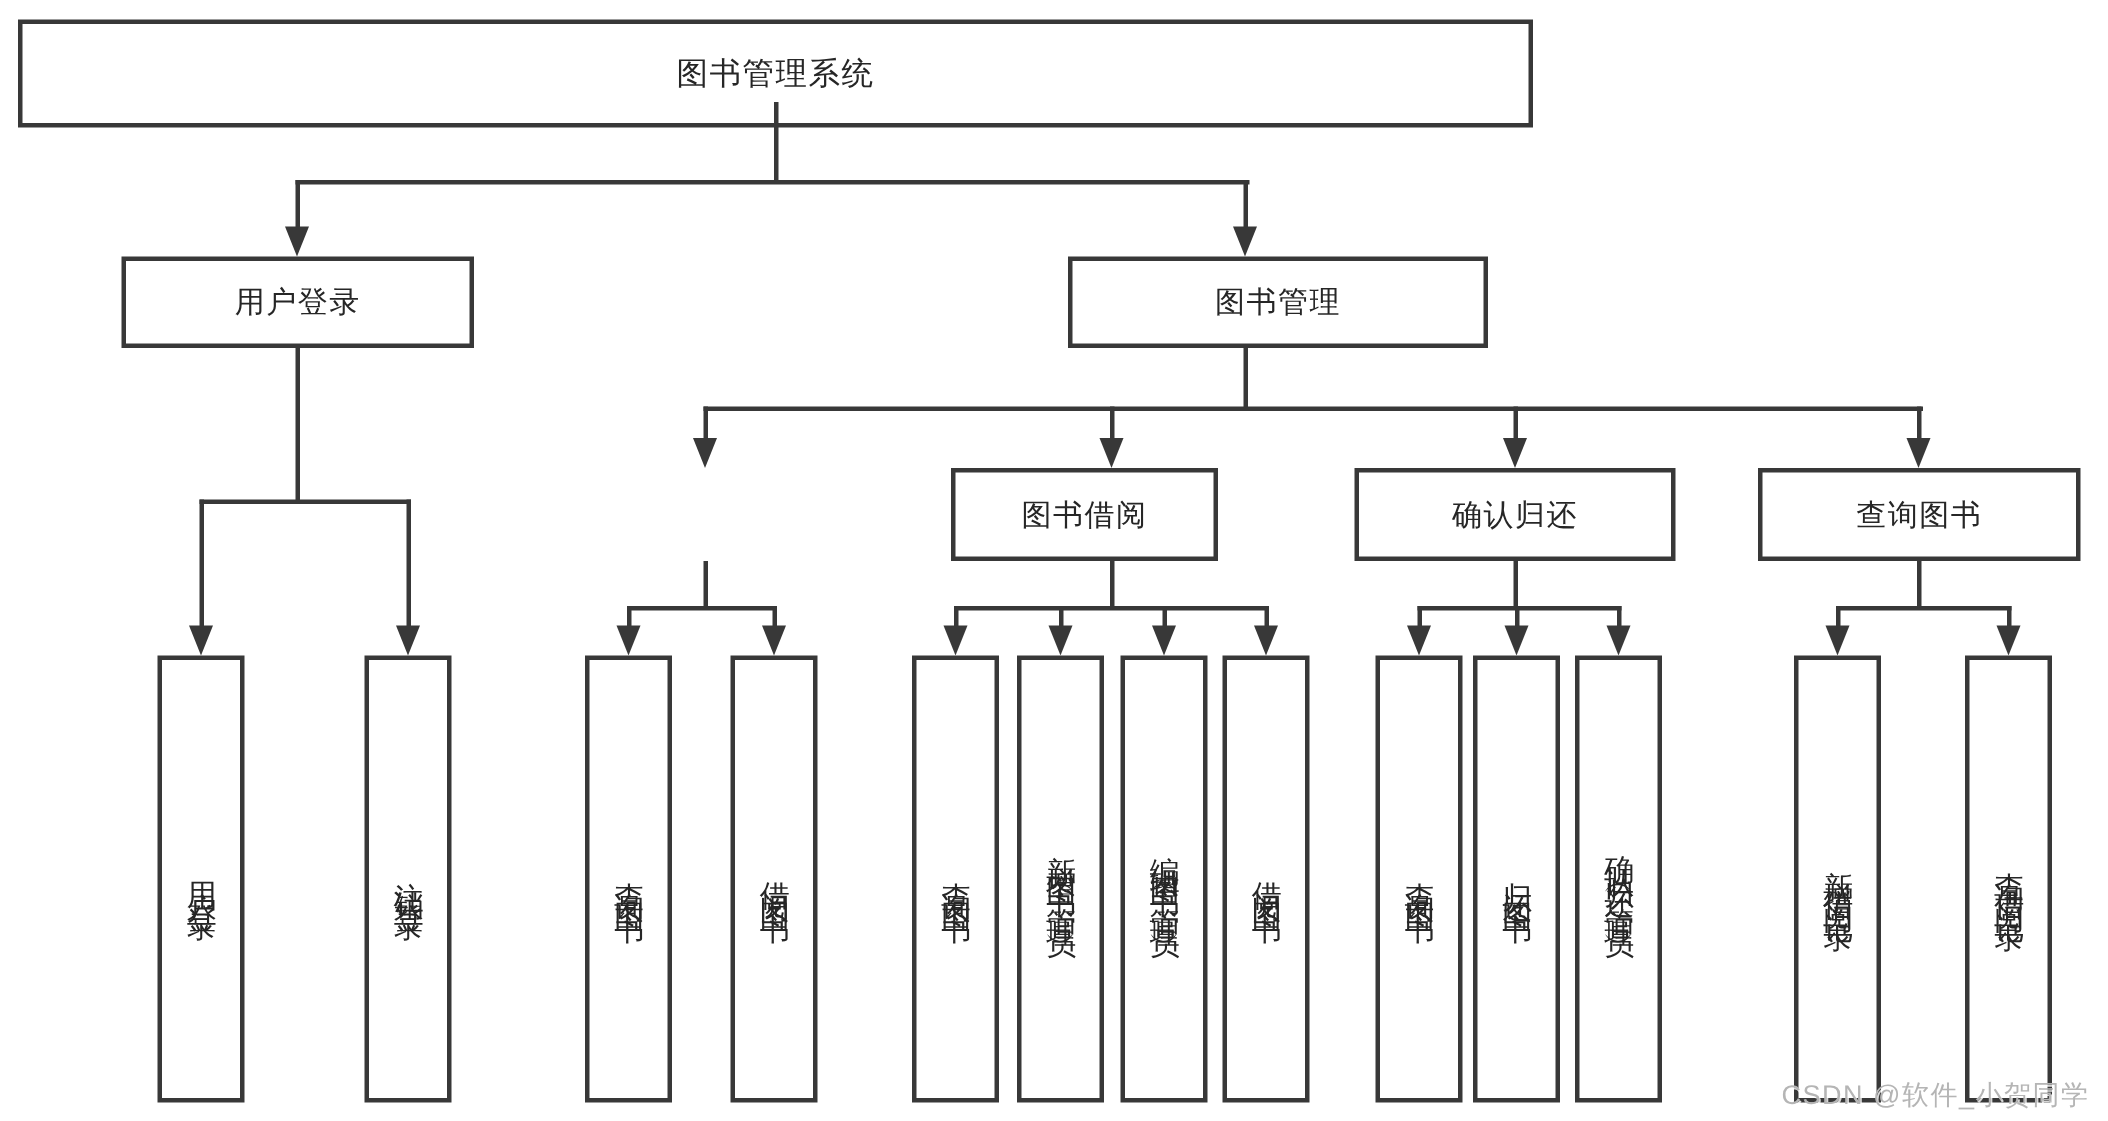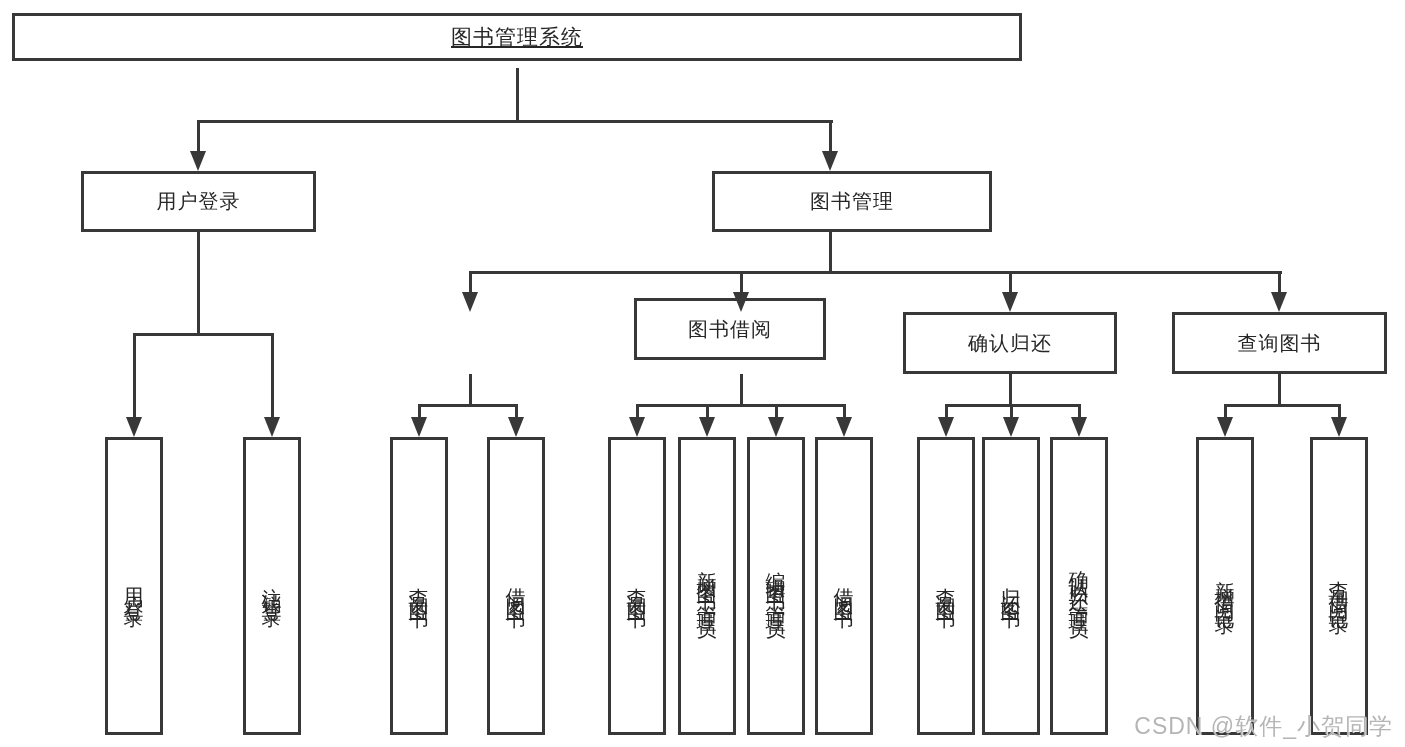--- a/index.html
+++ b/index.html
@@ -56,38 +56,38 @@
     position:absolute;
     width:0;height:0;
     border-left:8px solid transparent;
     border-right:8px solid transparent;
     border-top:20px solid var(--line);
   }
   .watermark{
     position:absolute;
     right:12px;
     bottom:5px;
-    font-size:23px;
+    font-size:18px;
     color:var(--wm);
     text-shadow:1px 1px 0 rgba(255,255,255,.8);
     z-index:10;
     letter-spacing:1px;
   }
 </style>
 </head>
 <body>
 
 <div id="canvas">
 
-  <div class="box root" style="left:12px;top:13px;width:1010px;height:48px;text-decoration:underline;">图书管理系统</div>
+  <div class="box root" style="left:12px;top:13px;width:1010px;height:72px;">图书管理系统</div>
 
   <div class="box" style="left:81px;top:171px;width:235px;height:61px;">用户登录</div>
   <div class="box" style="left:712px;top:171px;width:280px;height:61px;">图书管理</div>
 
-  <div class="box" style="left:634px;top:298px;width:192px;height:62px;">图书借阅</div>
+  <div class="box" style="left:634px;top:312px;width:178px;height:62px;">图书借阅</div>
   <div class="box" style="left:903px;top:312px;width:214px;height:62px;">确认归还</div>
   <div class="box" style="left:1172px;top:312px;width:215px;height:62px;">查询图书</div>
 
   <div class="leaf" style="left:105px;">
     <span class="vtext">用户登录</span>
   </div>
   <div class="leaf" style="left:243px;">
     <span class="vtext">注销登录</span>
   </div>
 

